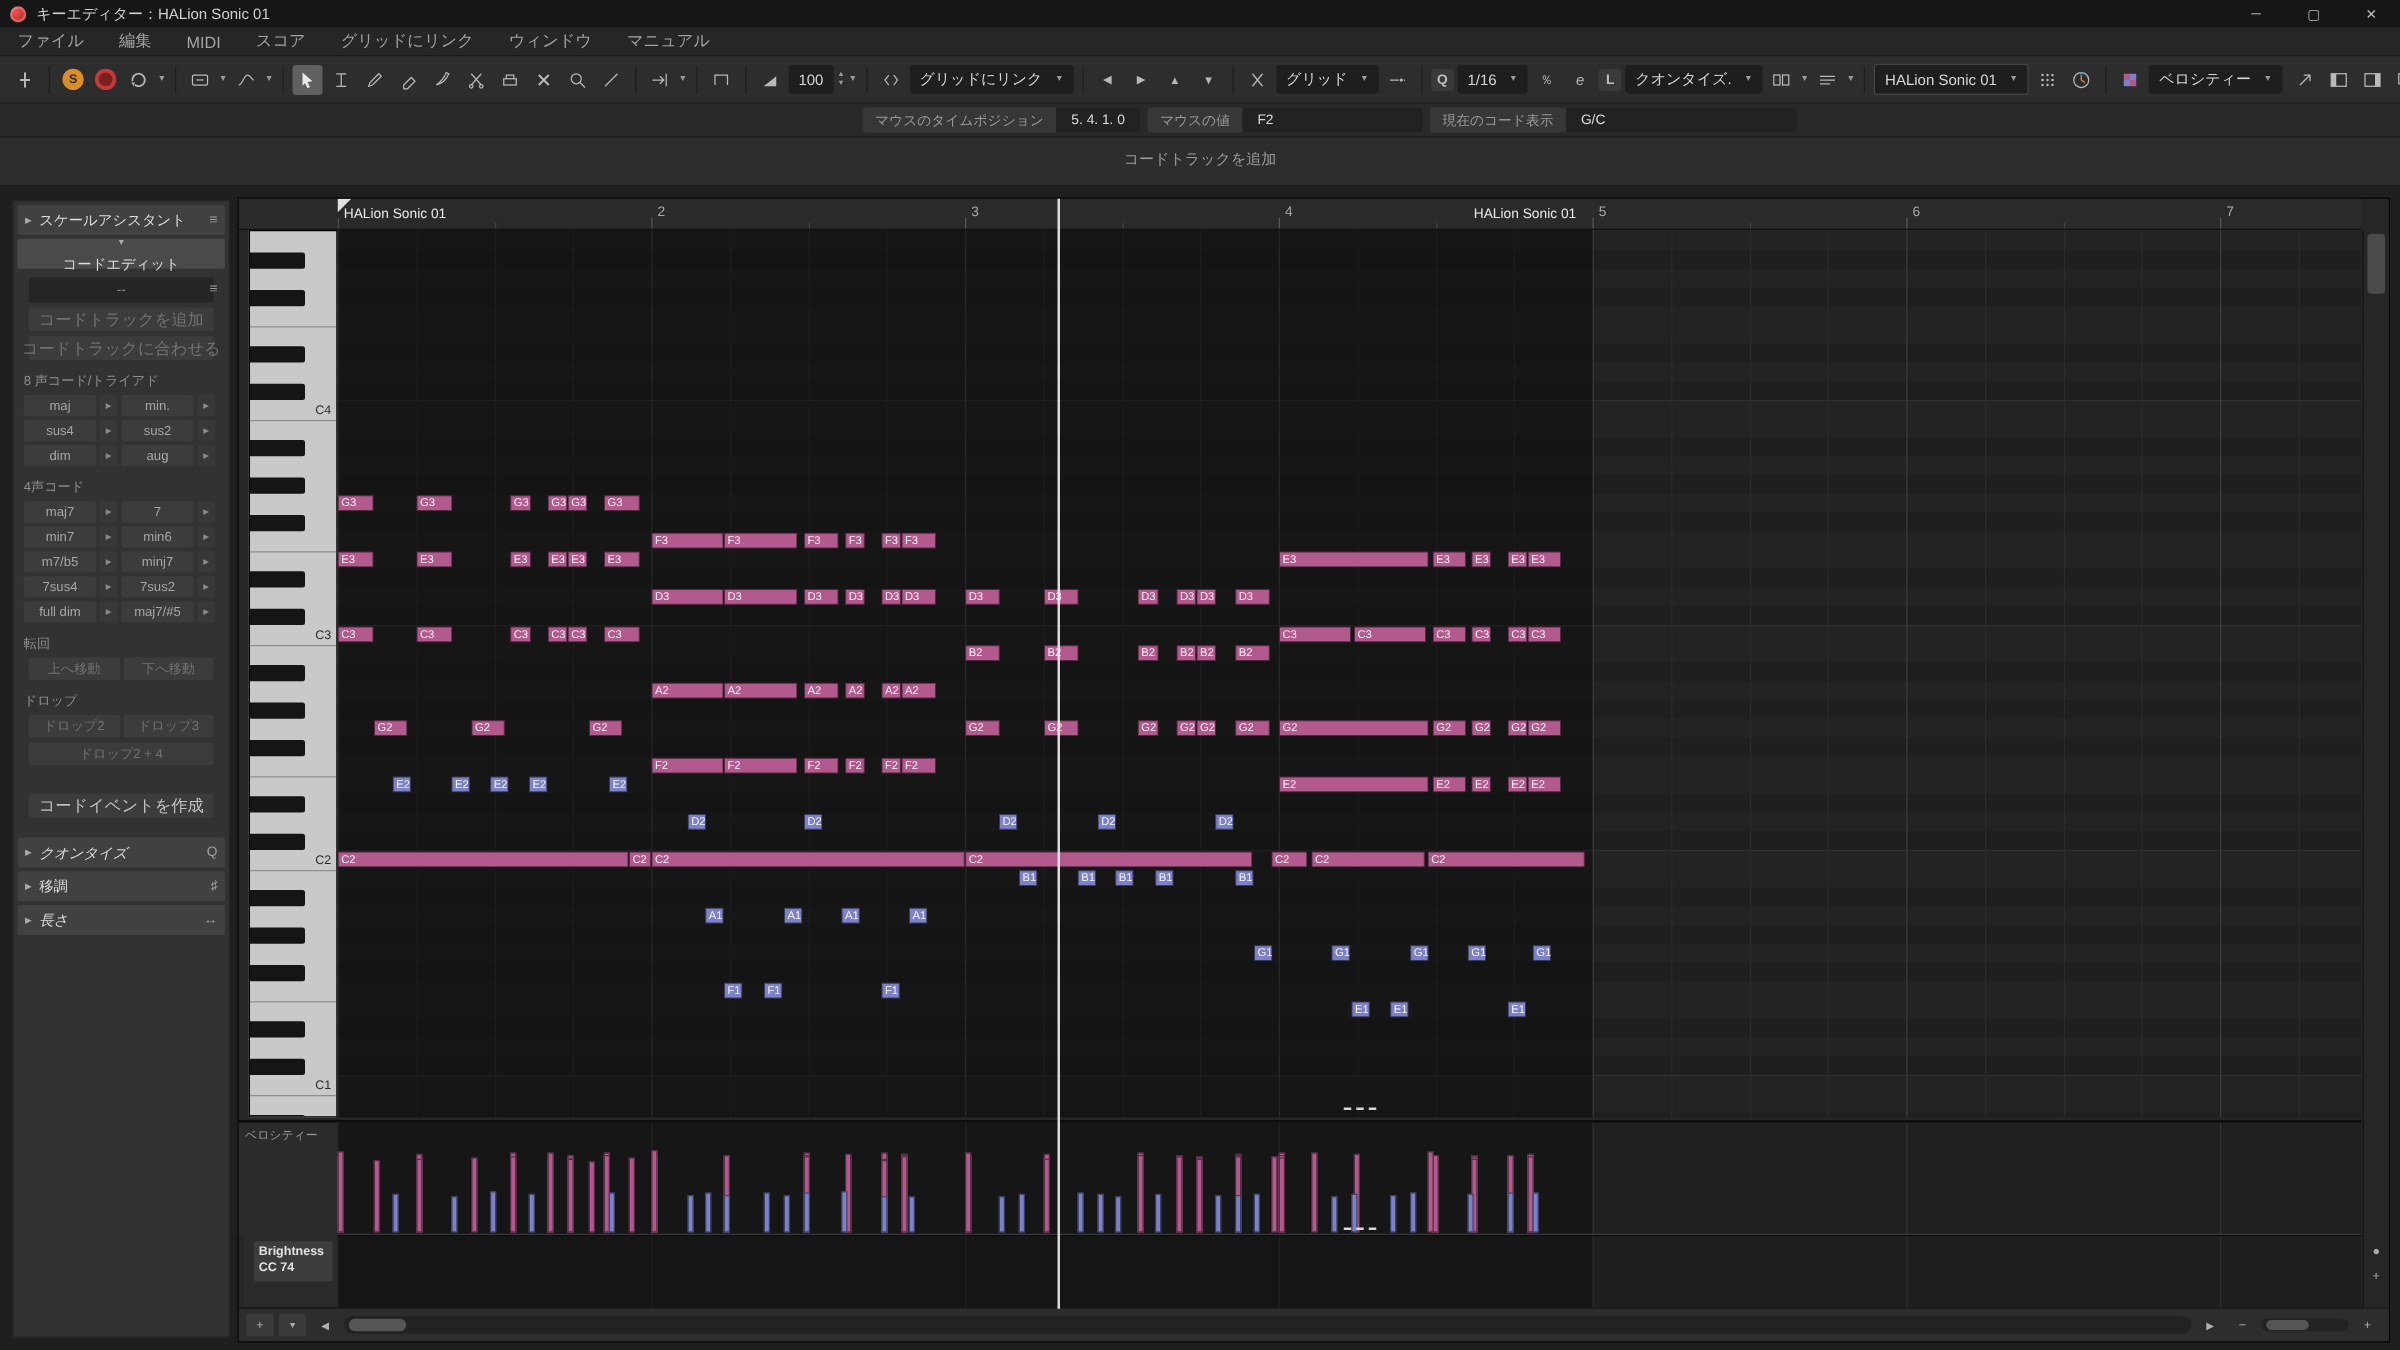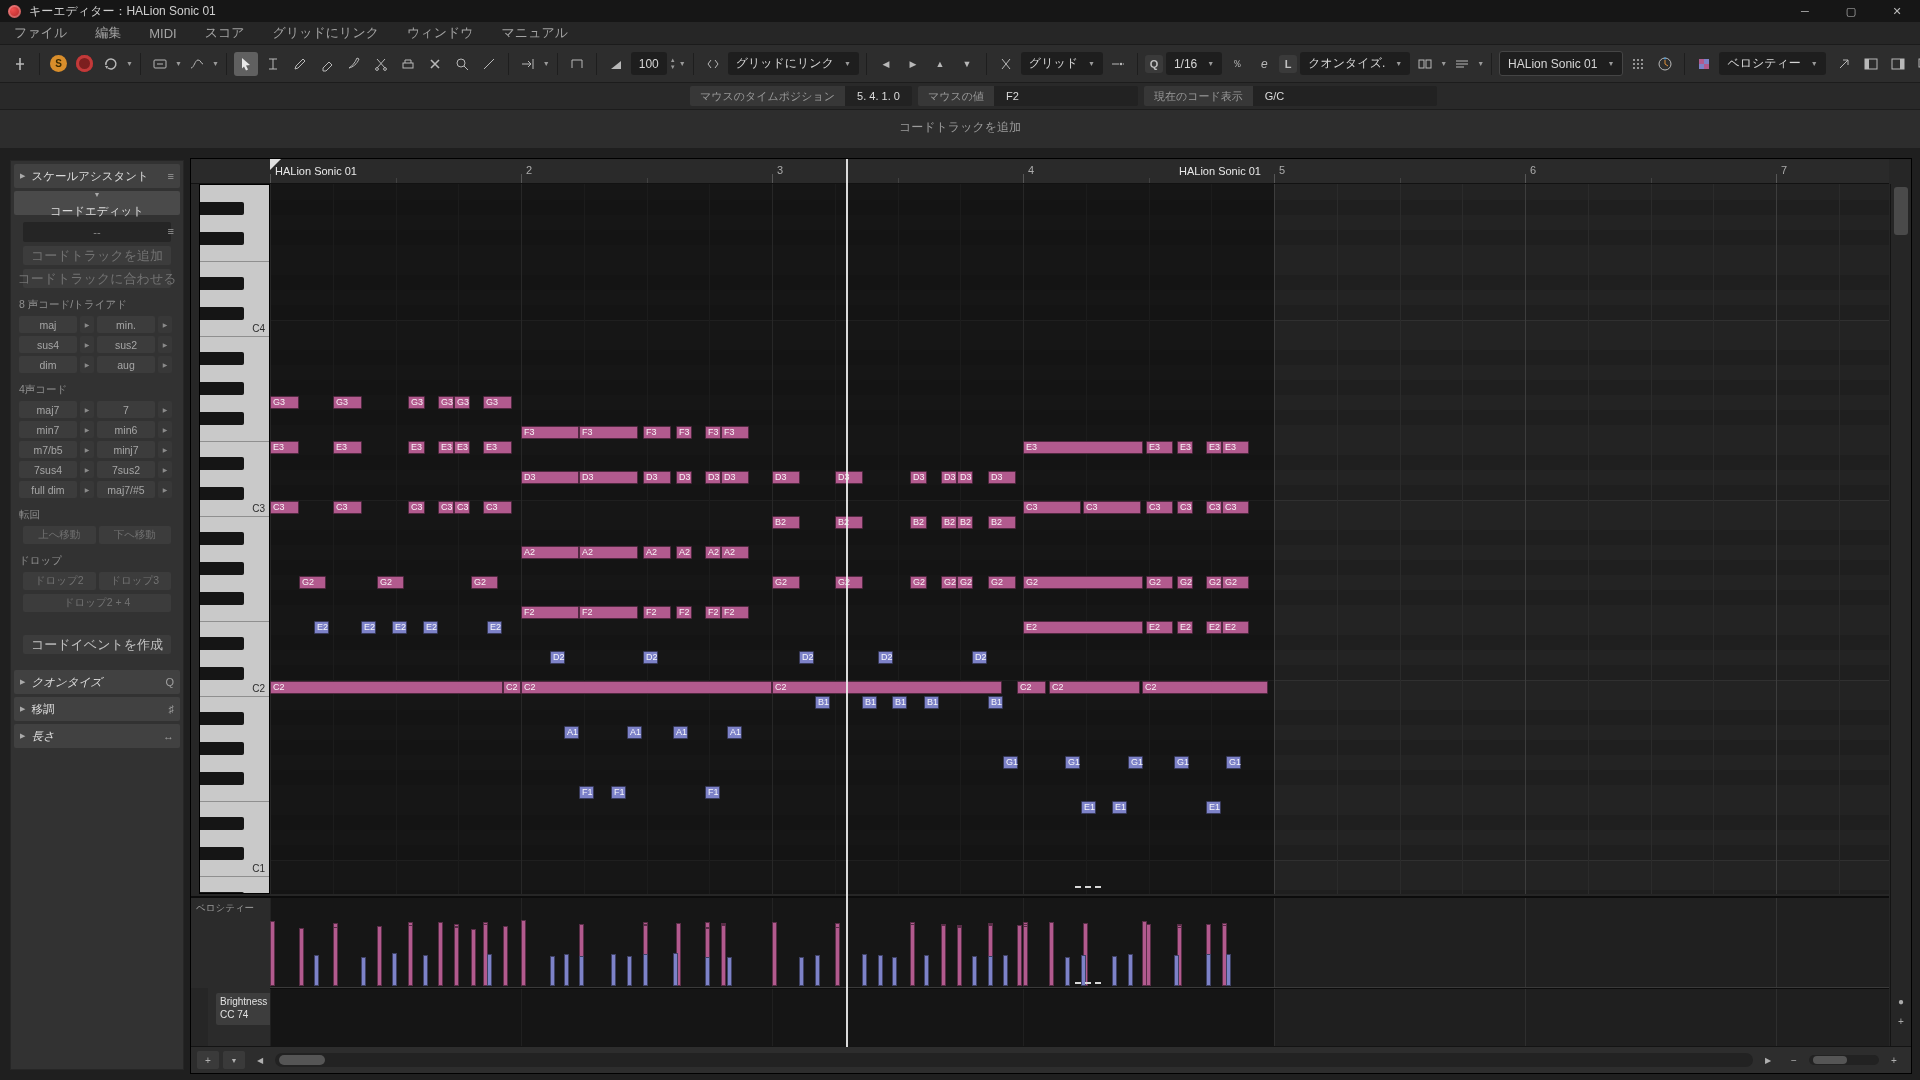--- a/index.html
+++ b/index.html
@@ -52,21 +52,21 @@
   .editor{position:absolute;left:190px;top:10px;right:8px;bottom:6px;background:#262626;border:1px solid #000;}
   .ruler{position:absolute;left:79px;right:22px;top:0;height:24px;background:#2a2a2a;border-bottom:1px solid #121212;overflow:hidden;}
   .ruler-corner{position:absolute;left:0;top:0;width:79px;height:24px;background:#2a2a2a;border-bottom:1px solid #121212;}
   .startflag{position:absolute;left:0;top:0;width:0;height:0;border-top:11px solid #e0e0e0;border-right:11px solid transparent;}
   .keys{position:absolute;left:8px;top:25px;width:71px;height:710px;background:#c9c9c9;overflow:hidden;border:1px solid #000;box-sizing:border-box;}
   .left-gutter{position:absolute;left:0;top:25px;width:8px;bottom:26px;background:#262626;}
   .grid{position:absolute;left:79px;top:25px;right:22px;height:710px;background:#232323;overflow:hidden;}
   .vel-labelcol{position:absolute;left:0;top:737px;width:79px;height:92px;background:#2b2b2b;border-top:2px solid #0c0c0c;box-sizing:border-box;}
   .vel-labelcol .t{position:absolute;top:4px;left:5px;font-size:9.5px;color:#9a9a9a;}
   .vel{position:absolute;left:79px;top:737px;right:22px;height:92px;background:#202020;overflow:hidden;border-top:2px solid #0c0c0c;box-sizing:border-box;}
-  .cc-labelcol{position:absolute;left:17px;top:829px;width:79px;height:62px;background:#2b2b2b;}
+  .cc-labelcol{position:absolute;left:4px;top:829px;width:79px;height:62px;background:#2b2b2b;font-weight:bold;}
   .cc-box{position:absolute;left:8px;top:5px;width:63px;height:32px;background:#3d3d3d;border-radius:2px;color:#e2e2e2;font-size:10px;padding:2px 4px;box-sizing:border-box;line-height:13px;}
   .cc{position:absolute;left:79px;top:829px;right:22px;height:62px;background:#1f1f1f;overflow:hidden;border-top:1px solid #0c0c0c;box-sizing:border-box;}
   .playhead{position:absolute;left:655px;top:0;bottom:26px;width:2px;background:rgba(240,240,240,.9);z-index:30;}
   .vscroll{position:absolute;right:0;top:25px;width:20px;bottom:26px;background:#262626;border-left:1px solid #141414;}
   .vthumb{position:absolute;left:3px;right:3px;top:3px;height:48px;background:#4a4a4a;border-radius:3px;}
   .vzbtn{position:absolute;left:0;right:0;text-align:center;font-size:10px;color:#aaa;}
   .bottombar{position:absolute;left:0;right:0;bottom:0;height:26px;background:#2d2d2d;border-top:1px solid #141414;display:flex;align-items:center;padding:0 6px;gap:4px;font-size:10px;}
   .bbtn{width:22px;height:18px;background:#3a3a3a;border-radius:2px;display:flex;align-items:center;justify-content:center;color:#b0b0b0;flex:none;}
   .bbtn.plain{background:none;}
   .hscroll{flex:1;height:14px;background:#222;border-radius:7px;position:relative;}

